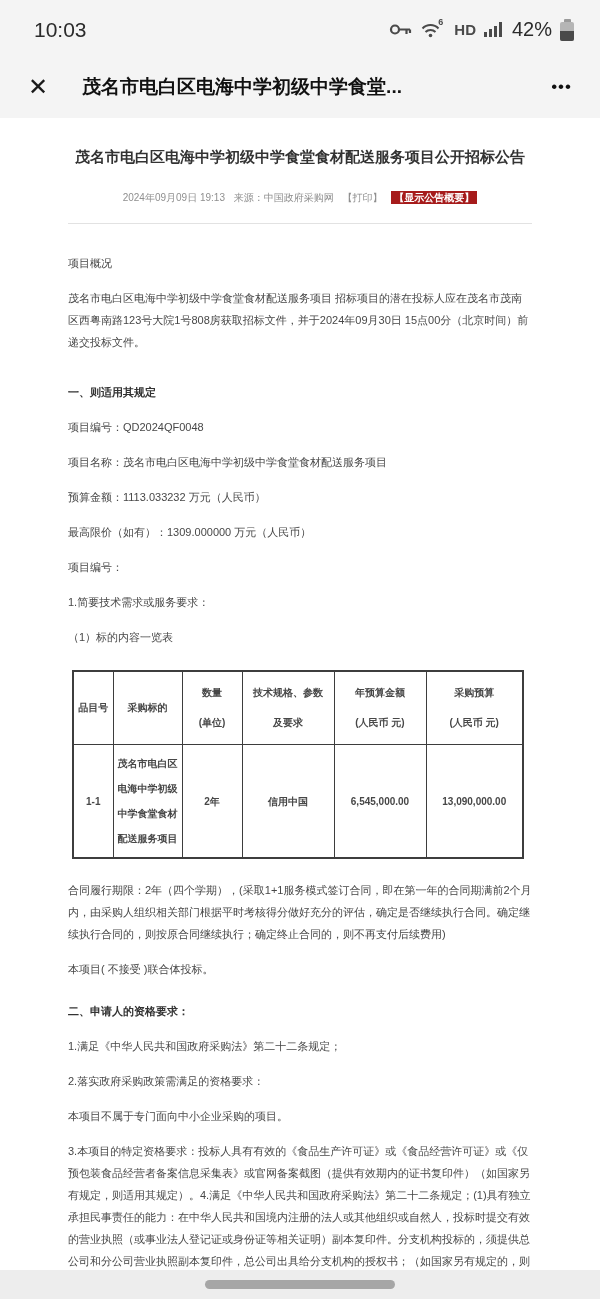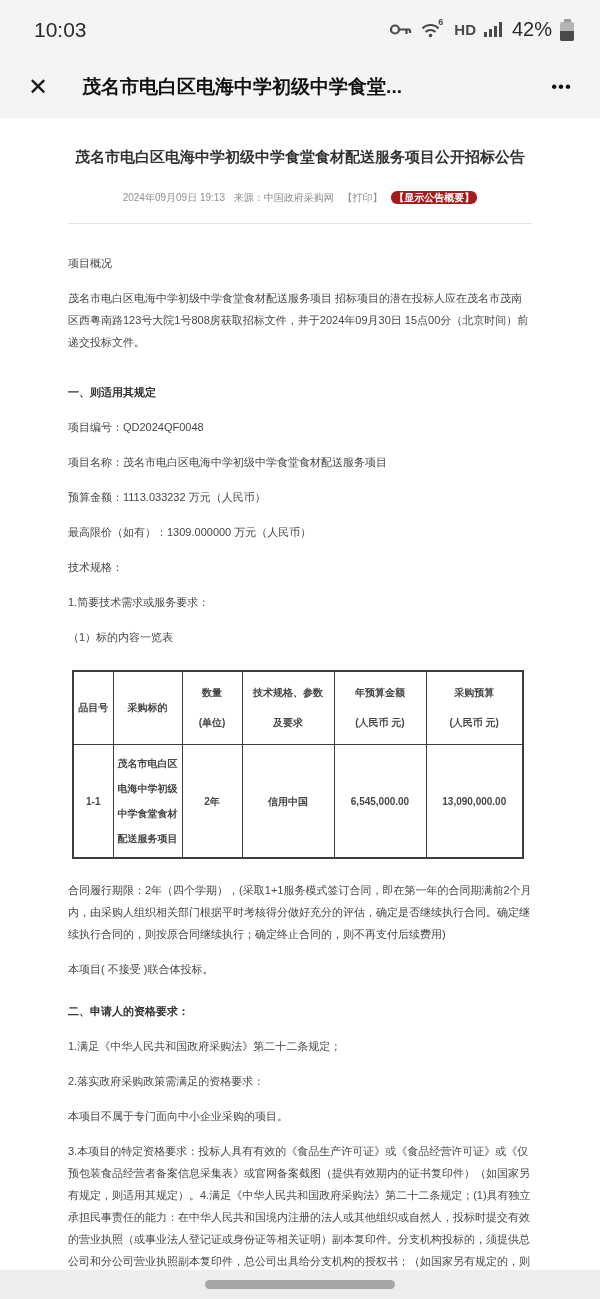--- a/index.html
+++ b/index.html
@@ -23,21 +23,21 @@
   .nav-bar { height:63px; background:#f4f4f4; display:flex; align-items:center; padding:0 28px; flex:0 0 auto; }
   .close-btn { font-size:24px; color:#1a1a1a; margin-right:34px; line-height:1; cursor:pointer; }
   .nav-title { font-size:19px; font-weight:700; color:#111; flex:1; white-space:nowrap; overflow:hidden; }
   .more-btn { font-size:17px; color:#111; letter-spacing:1px; cursor:pointer; }
 
   
   .content { flex:1 1 auto; background:#fff; padding:12px 68px 8px 68px; overflow:hidden; color:#474747; }
   .doc-title { font-size:15px; font-weight:700; color:#333; text-align:center; margin:18px 0 0; white-space:nowrap; letter-spacing:0; }
   .meta { margin-top:24px; text-align:center; font-size:10px; color:#8f8f8f; white-space:nowrap; }
   .meta span { margin:0 3px; }
-  .badge { background:#a61b1b; color:#fff; padding:1px 3px; font-weight:700;border-radius:6px; }
+  .badge { background:#a61b1b; color:#fff; padding:1px 3px; font-weight:700; }
   .divider { border:none; border-top:1px solid #e2e2e2; margin:18px 0 0; }
 
   .para { font-size:11px; line-height:22px; margin:13px 0 0; color:#474747; }
   .para.bold { font-weight:700; color:#333; }
   .mt-lg { margin-top:28px; }
   .mt-md { margin-top:20px; }
 
   
   .tbl { border-collapse:collapse; margin:22px 0 0 4px; table-layout:fixed; width:450px; border:2px solid #3d3d3d; }
   .tbl th, .tbl td { border:1px solid #3d3d3d; font-size:10px; color:#474747; text-align:center; vertical-align:middle; padding:6px 4px; font-weight:700; }
@@ -111,21 +111,21 @@
     <hr class="divider">
 
     <p class="para mt-lg">项目概况</p>
     <p class="para">茂名市电白区电海中学初级中学食堂食材配送服务项目 招标项目的潜在投标人应在茂名市茂南区西粤南路123号大院1号808房获取招标文件，并于2024年09月30日 15点00分（北京时间）前递交投标文件。</p>
 
     <p class="para bold mt-lg">一、则适用其规定</p>
     <p class="para">项目编号：QD2024QF0048</p>
     <p class="para">项目名称：茂名市电白区电海中学初级中学食堂食材配送服务项目</p>
     <p class="para">预算金额：1113.033232 万元（人民币）</p>
     <p class="para">最高限价（如有）：1309.000000 万元（人民币）</p>
-    <p class="para">技术规格：</p>
+    <p class="para">项目编号：</p>
     <p class="para">1.简要技术需求或服务要求：</p>
     <p class="para">（1）标的内容一览表</p>
 
     <table class="tbl">
       <colgroup>
         <col style="width:40px">
           <col style="width:69px">
           <col style="width:60px">
         <col style="width:92px">
           <col style="width:92px">

